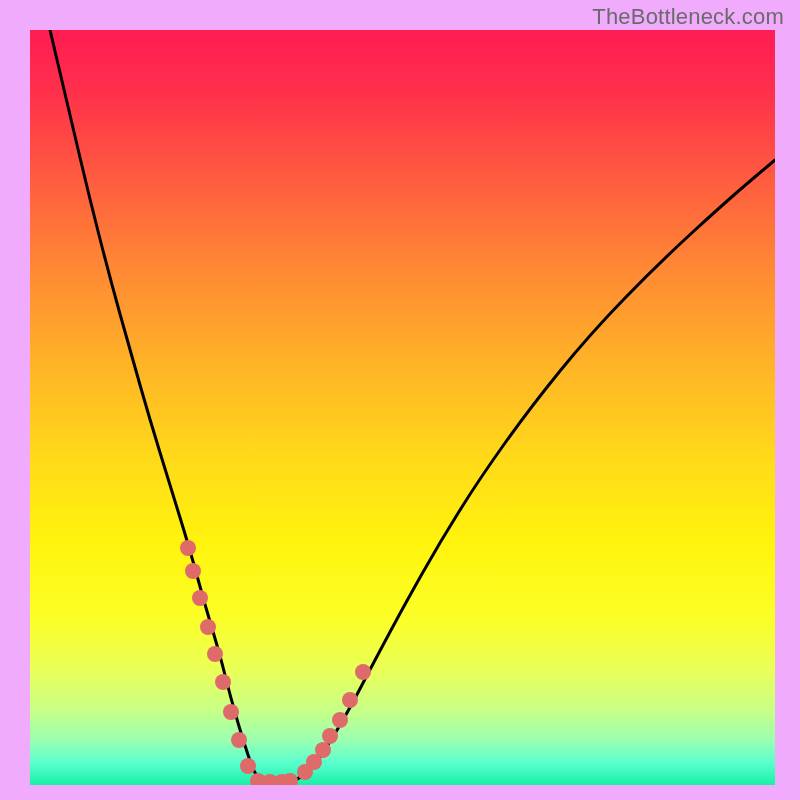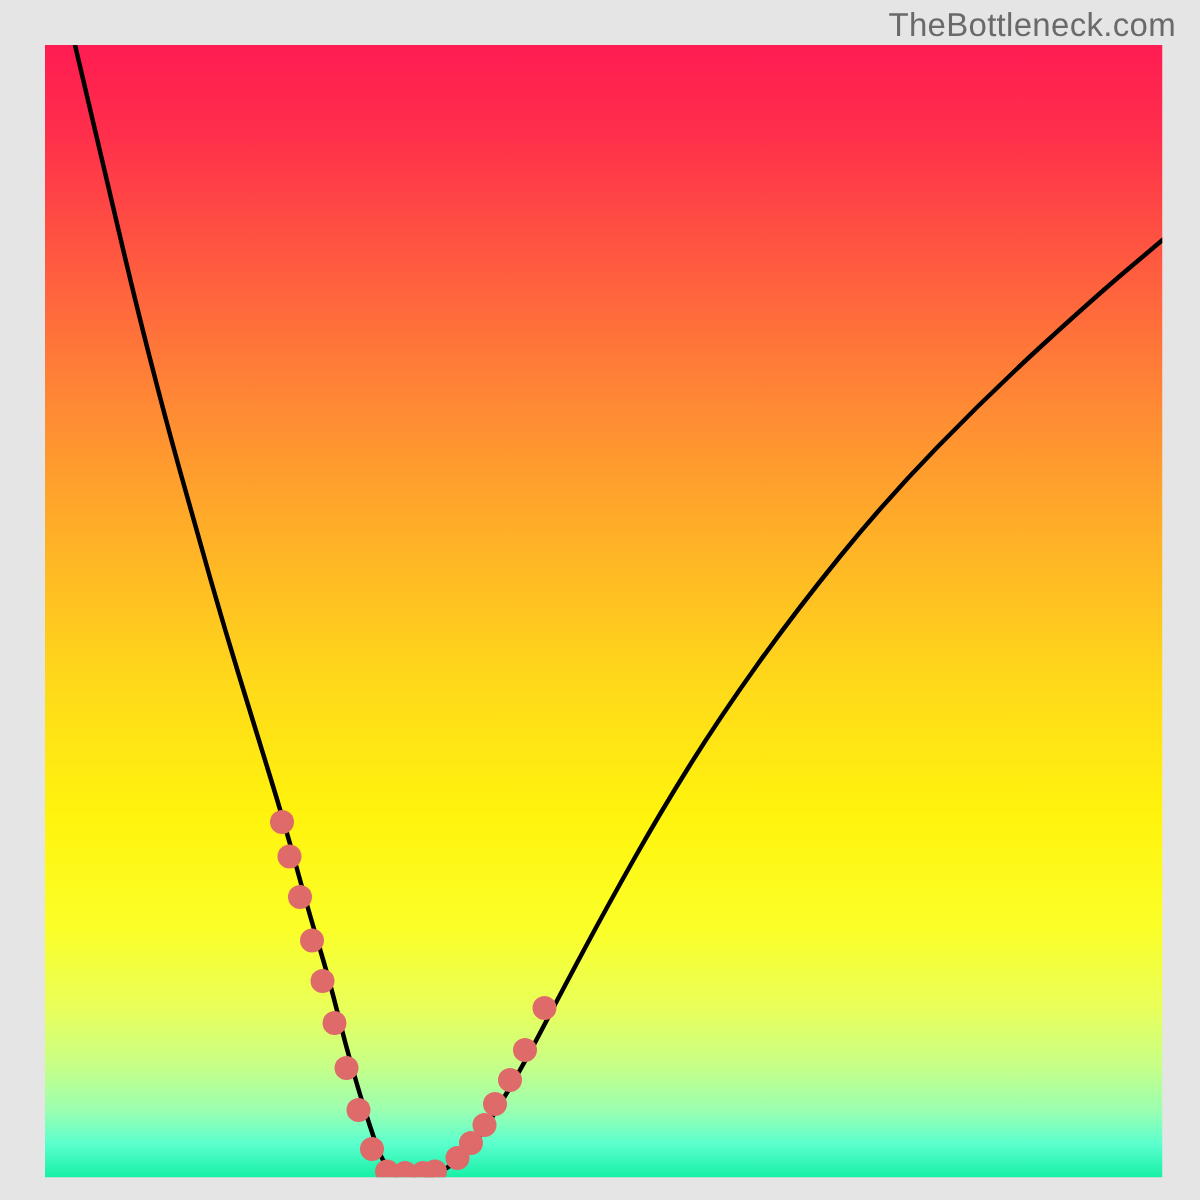--- a/index.html
+++ b/index.html
@@ -7,21 +7,21 @@
     padding: 0;
     width: 800px;
     height: 800px;
     background: #000;
     overflow: hidden;
     font-family: Arial, Helvetica, sans-serif;
   }
   .outer {
     width: 800px;
     height: 800px;
-    background: #e5e5e5;
+    background: #f0abfc;
     position: relative;
   }
   .plot {
     position: absolute;
     left: 30px;
     top: 30px;
     width: 745px;
     height: 755px;
     overflow: hidden;
   }

